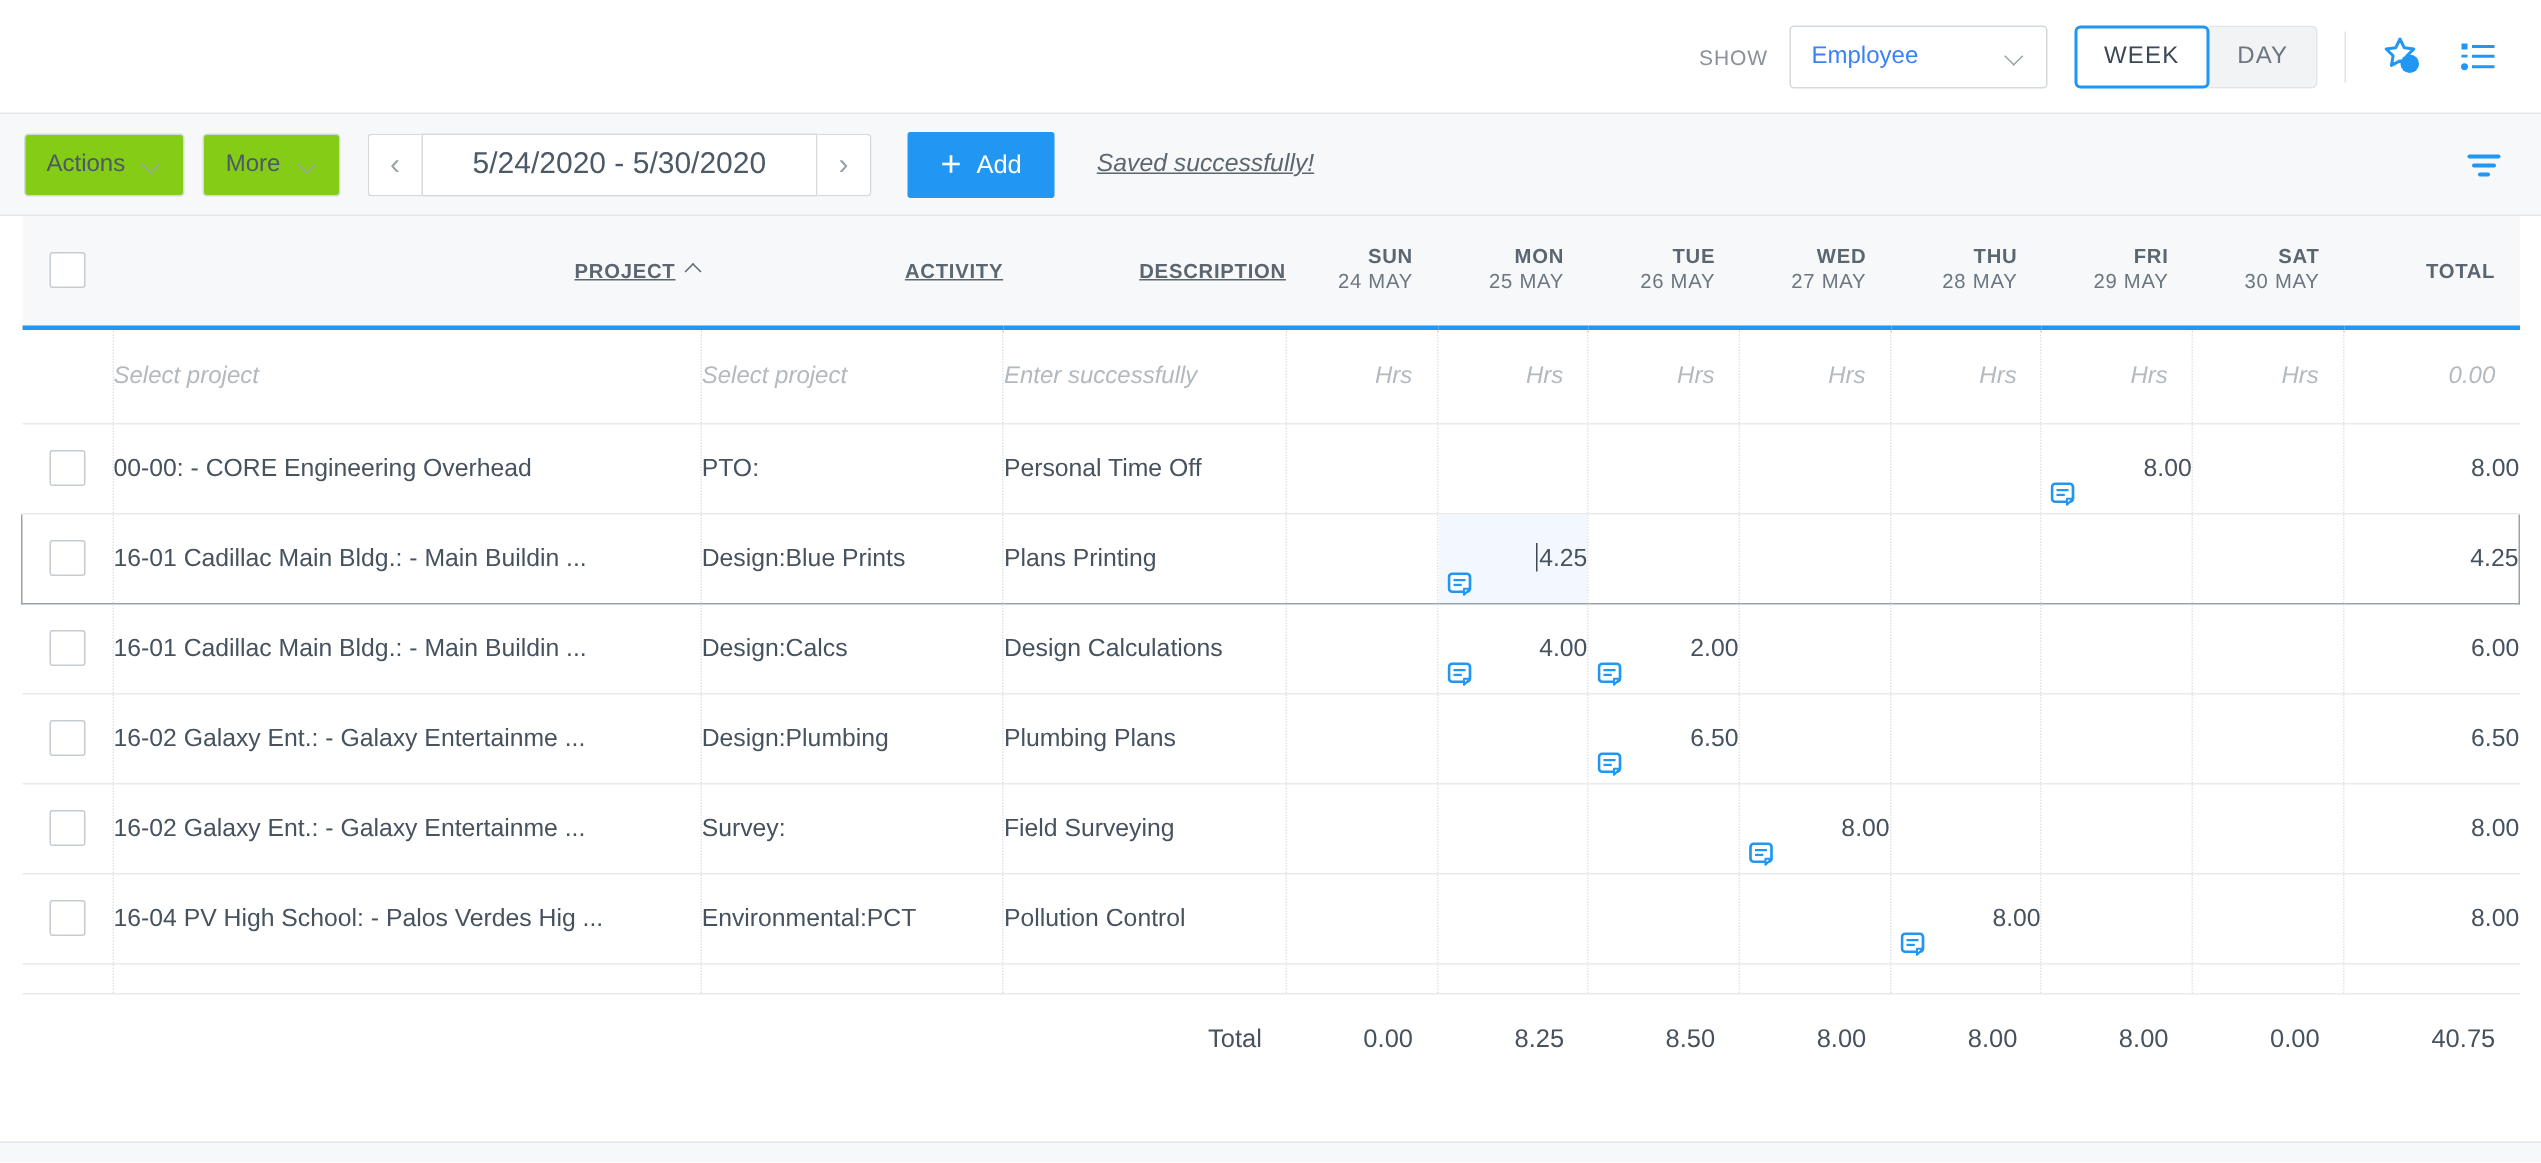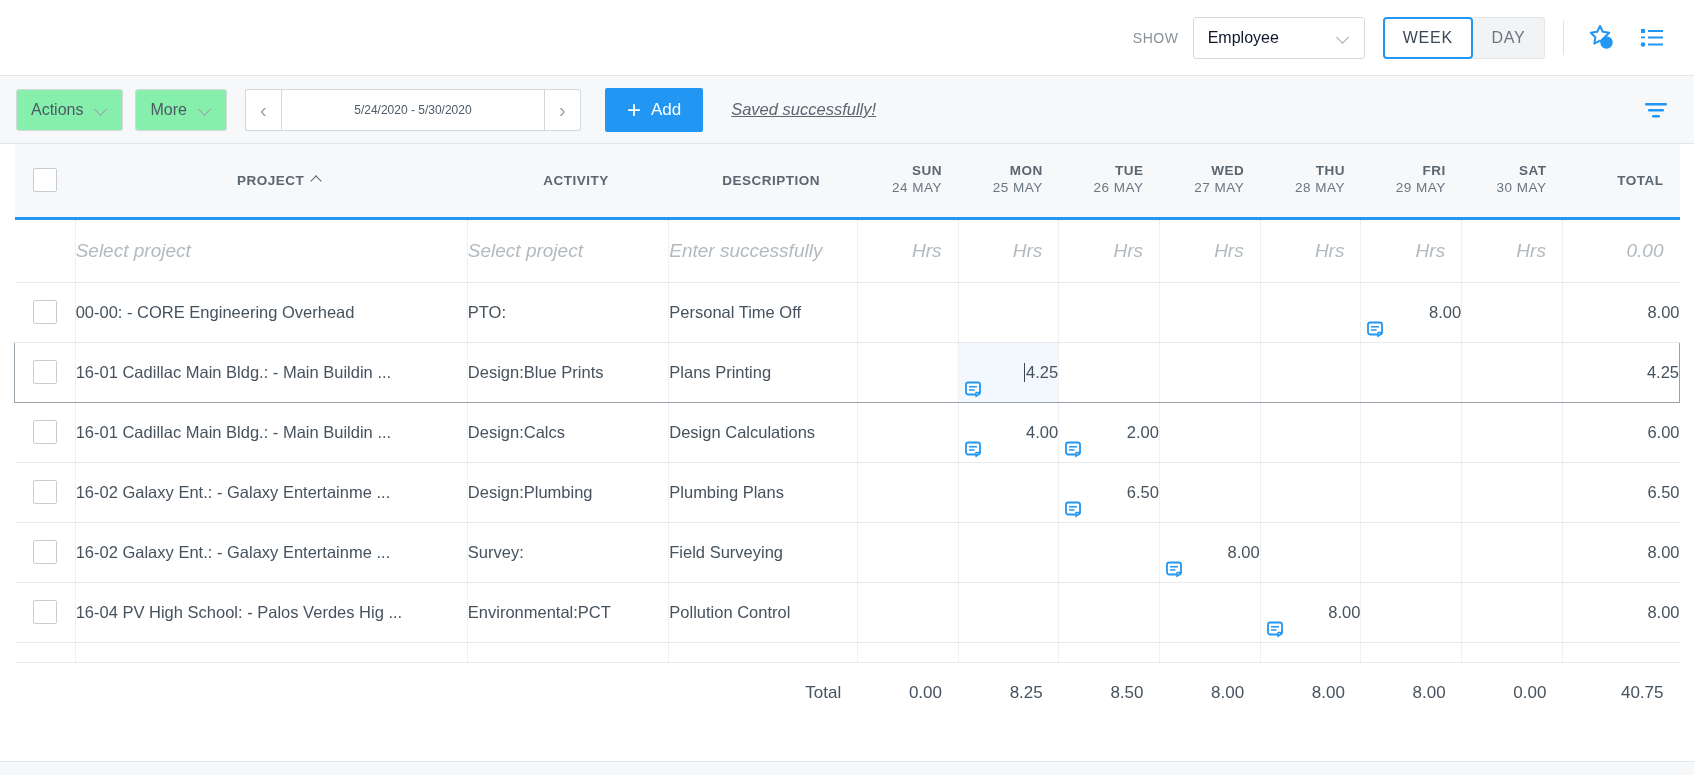--- a/index.html
+++ b/index.html
@@ -43,21 +43,21 @@
   }
   .select-box {
     height: 42px;
     border: 1px solid #d4d9de;
     border-radius: 3px;
     background: #fff;
     display: flex;
     align-items: center;
     padding: 0 14px;
     font-size: 16px;
-    color: #0f172a;
+    color: #3b82f6;
     cursor: pointer;
     position: relative;
     white-space: nowrap;
   }
   .select-box .sel-text { flex: 1; }
   .select-box.employee-type { width: 172px; }
   .select-box.employee-name { width: 334px; margin-left: 14px; }
   .chev {
     width: 13px; height: 13px;
     margin-left: 10px;
@@ -118,21 +118,21 @@
     height: 68px;
     background: #f7f8f9;
     border-bottom: 1px solid #e4e7ea;
     display: flex;
     align-items: center;
     padding: 0 20px 0 16px;
   }
   .btn-dd {
     height: 42px;
     padding: 0 14px;
-    background: #86efac;
+    background: #84cc16;
     border: 1px solid #d4d9de;
     border-radius: 3px;
     font-size: 16px;
     color: #4c5966;
     display: flex; align-items: center;
     cursor: pointer;
     white-space: nowrap;
   }
   .btn-dd .chev { margin-left: 12px; }
   .btn-dd + .btn-dd { margin-left: 12px; }
@@ -153,21 +153,21 @@
     line-height: 1;
   }
   .nav-arrow.left { border-radius: 3px 0 0 3px; border-right: none; }
   .nav-arrow.right { border-radius: 0 3px 3px 0; border-left: none; }
   .date-range {
     height: 42px;
     min-width: 264px;
     background: #fff;
     border: 1px solid #d4d9de;
     display: flex; align-items: center; justify-content: center;
-    font-size: 12px;
+    font-size: 20px;
     color: #4c5966;
     padding: 0 16px;
     white-space: nowrap;
     cursor: pointer;
   }
   .add-btn {
     height: 44px;
     margin-left: 24px;
     padding: 0 22px;
     background: #2196f3;
@@ -228,21 +228,21 @@
   thead th {
     height: 74px;
     background: #f7f8f9;
     font-size: 13.5px;
     font-weight: 700;
     color: #5b6670;
     letter-spacing: .5px;
     border-bottom: 3px solid #2196f3;
     vertical-align: middle;
   }
-  thead th.th-text { text-align: center; padding-left: 16px; }
+  thead th.th-text { text-align: right; padding-left: 16px; text-decoration: underline; }
   thead th.th-day, thead th.th-total { text-align: right; padding-right: 16px; }
   .day-head-top { display: block; line-height: 1.25; }
   .day-head-bot { display: block; line-height: 1.25; font-weight: 400; color: #6b7681; font-size: 13.5px; }
   .sort-caret {
     display: inline-block;
     margin-left: 8px;
     width: 9px; height: 9px;
     position: relative;
     top: -2px;
   }
@@ -283,21 +283,21 @@
   td.td-total { border-left: 1px dotted #dfe3e6; }
   td.td-text.col-project, td.td-text.col-activity, td.td-text.col-desc {
     border-left: 1px dotted #dfe3e6;
   }
   .cell-val { display: block; }
 
   
   tr.entry-row { height: 64px; }
   tr.entry-row td {
     border-bottom: 1px solid #e8eaed;
-    font-size: 19px;
+    font-size: 16px;
     font-style: italic;
     color: #b3babf;
   }
   tr.entry-row td.td-day, tr.entry-row td.td-total { text-align: right; padding-right: 16px; }
 
   
   tr.row.selected td { border-top: 1px solid #9aa3ab; border-bottom: 1px solid #9aa3ab; }
   tr.row.selected td:first-child { border-left: 1px solid #9aa3ab; }
   tr.row.selected td:last-child { border-right: 1px solid #9aa3ab; }
   td.active-cell { background: #f2f8fd; }

